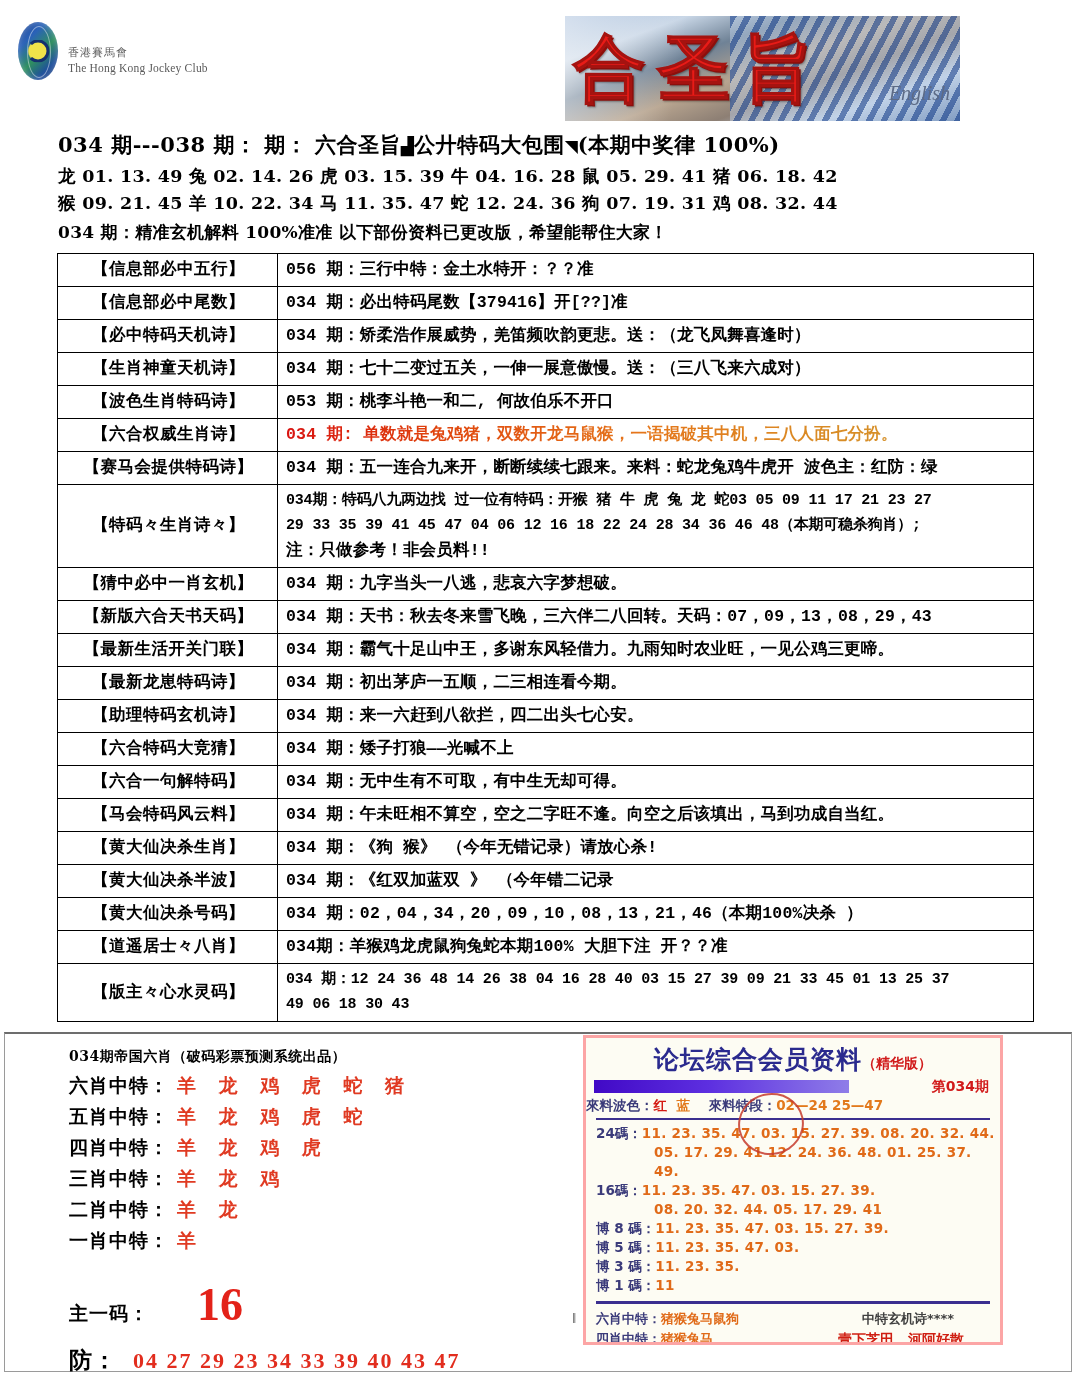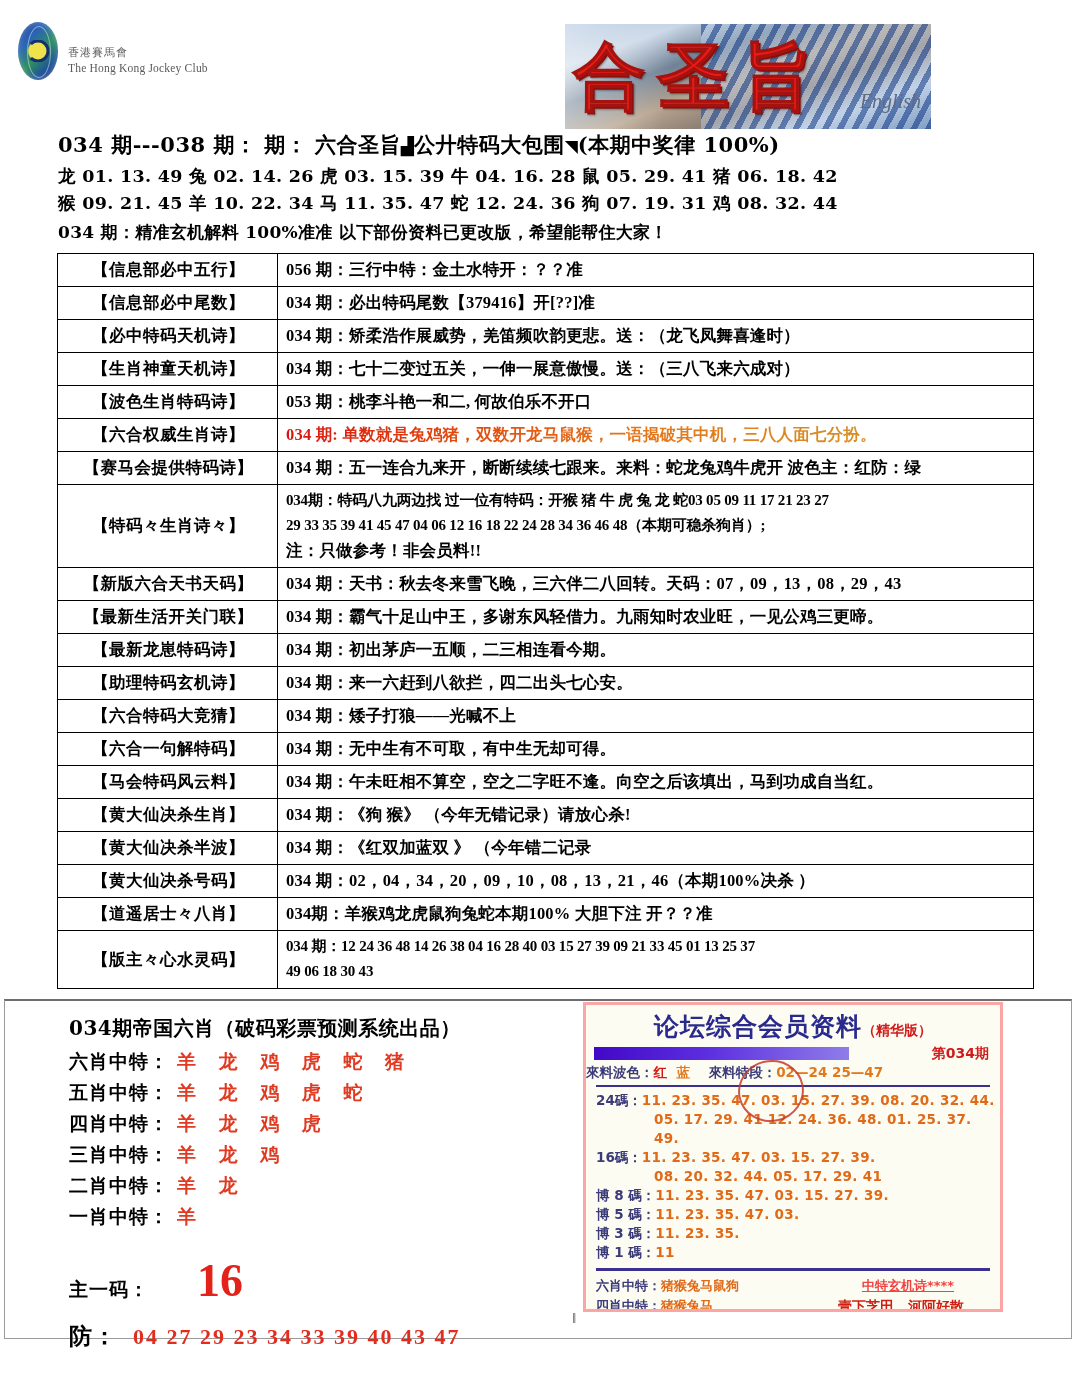--- a/index.html
+++ b/index.html
@@ -71,22 +71,22 @@
     font-size: 11.5px;
     color: #5a5a5a;
     letter-spacing: .2px;
     filter: blur(.35px);
     font-family: "Liberation Serif", serif;
   }
 
   .banner {
     position: absolute;
     left: 565px;
-    top: 24px;
-    width: 366px;
+    top: 16px;
+    width: 395px;
     height: 105px;
     background:
       linear-gradient(100deg, rgba(255,255,255,.55) 0%, rgba(255,255,255,0) 30%),
       linear-gradient(160deg, #9fb8d8 0%, #c8d6e6 18%, #6f8296 34%, #b7a48f 50%, #8d7f74 64%, #c3d2e4 80%, #4e6f9e 100%);
     overflow: hidden;
   }
   .banner::before {
     content: "";
     position: absolute;
     right: 0; top: 0;
@@ -149,21 +149,21 @@
     line-height: 30px;
     letter-spacing: .3px;
     white-space: nowrap;
   }
 
   
   .main-table {
     margin: 6px 0 0 57px;
     width: 977px;
     border-collapse: collapse;
-    font-family: Liberation Serif, serif;
+    font-family: Liberation Mono, monospace;
     table-layout: fixed;
   }
   .main-table td {
     border: 1px solid #000;
     padding: 3px 6px 4px 8px;
     vertical-align: middle;
     font-size: 16.5px;
     line-height: 25px;
   }
   .main-table td.label {
@@ -200,21 +200,21 @@
     box-sizing: border-box;
     background: #fff;
   }
   .lower-left {
     position: absolute;
     left: 64px;
     top: 14px;
     font-family: "DejaVu Serif", serif;
   }
   .empire-title {
-    font-size: 20px;
+    font-size: 14px;
     font-weight: 700;
     letter-spacing: .5px;
     margin-bottom: 4px;
     white-space: nowrap;
   }
   .xiao-row {
     font-size: 19px;
     font-weight: 700;
     line-height: 31px;
     white-space: nowrap;
@@ -344,21 +344,21 @@
   .mb-foot {
     display: flex;
     padding: 5px 0 0 10px;
     font-size: 13px;
     font-weight: 700;
   }
   .mb-foot-l { width: 220px; }
   .mb-foot-l div { line-height: 20px; color: #3b3b7a; }
   .mb-foot-l .v { color: #e06a18; }
   .mb-foot-r { flex: 1; text-align: center; }
-  .mb-foot-r .title { color: #ef4444; line-height: 20px; text-decoration: underline; }
+  .mb-foot-r .title { color: #404040; line-height: 20px; }
   .mb-foot-r .poem { color: #cf1f12; line-height: 21px; font-size: 14px; }
 
   .page-mark {
     position: absolute;
     left: 572px;
     top: 1310px;
     font-size: 15px;
     color: #555;
     font-family: "Liberation Serif", serif;
   }
@@ -431,20 +431,26 @@
         <td class="value">
           <div>034  期：五一连合九来开，断断续续七跟来。来料：蛇龙兔鸡牛虎开  波色主：红防：绿</div>
         </td>
       </tr>
       <tr>
         <td class="label">【特码々生肖诗々】</td>
         <td class="value multi">
           <div class="tiny-num">034期：特码八九两边找   过一位有特码：开猴  猪  牛  虎  兔  龙  蛇03 05 09 11 17 21 23 27</div>
           <div class="tiny-num">29 33 35 39 41 45 47 04 06 12 16 18 22 24 28 34 36 46 48（本期可稳杀狗肖）;</div>
           <div>注：只做参考！非会员料!!</div>
+        </td>
+      </tr>
+      <tr>
+        <td class="label">【猜中必中一肖玄机】</td>
+        <td class="value">
+          <div>034 期：九字当头一八逃，悲哀六字梦想破。</div>
         </td>
       </tr>
       <tr>
         <td class="label">【新版六合天书天码】</td>
         <td class="value">
           <div>034 期：天书：秋去冬来雪飞晚，三六伴二八回转。天码：07，09，13，08，29，43</div>
         </td>
       </tr>
       <tr>
         <td class="label">【最新生活开关门联】</td>

